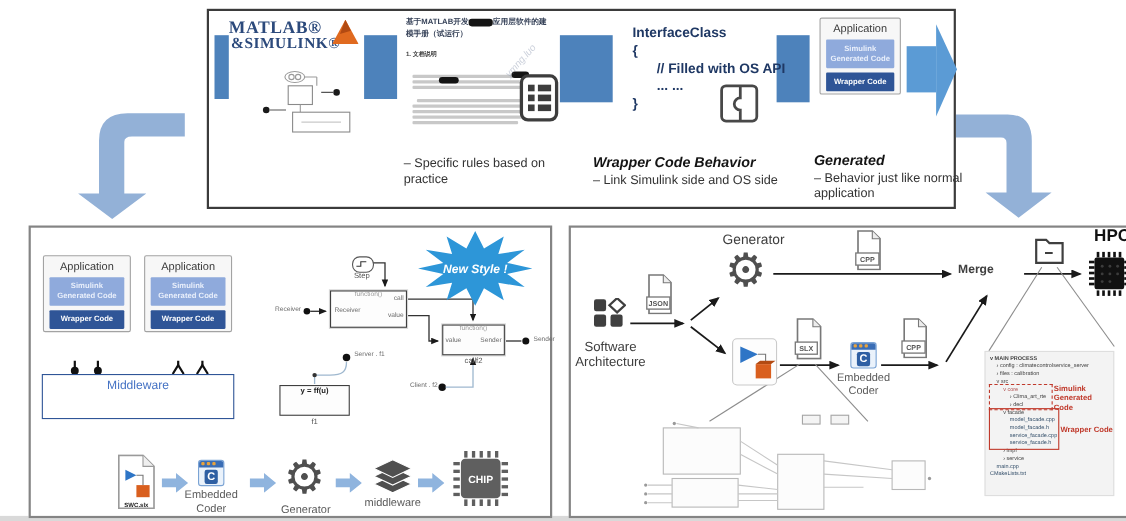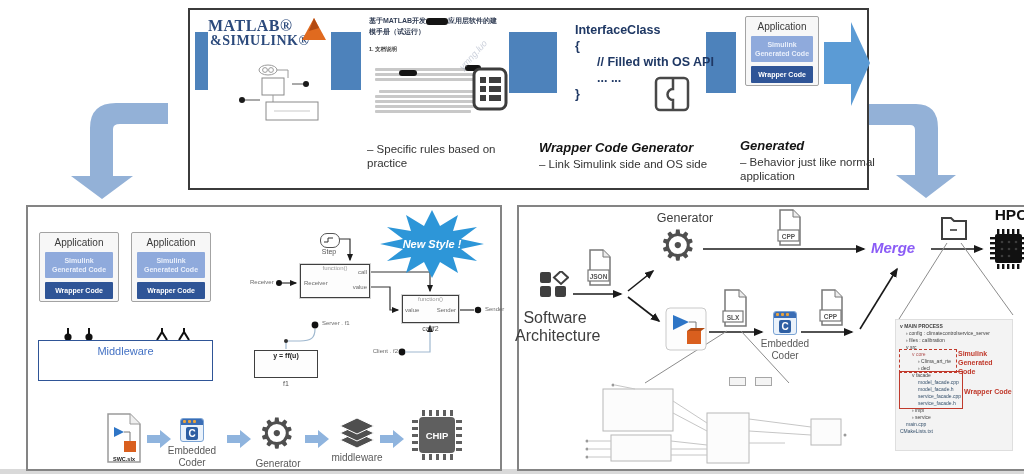--- a/index.html
+++ b/index.html
@@ -43,21 +43,21 @@
   .gear{position:absolute;color:#4f4f4f;font-family:"DejaVu Sans",sans-serif;}
   
   .tool-label{position:absolute;font-size:10px;color:#5a5a5a;text-align:center;line-height:1.15;}
   
   .ec-icon{position:absolute;width:24px;height:24px;background:#eaf2fb;border:1px solid #7aa3d4;border-radius:3px;box-sizing:border-box;}
   .ec-bar{height:6px;background:#3a6db5;border-radius:2px 2px 0 0;display:flex;gap:2px;padding:1px 2px;box-sizing:border-box;}
   .ec-dot{width:3px;height:3px;background:#e8a33d;border-radius:1px;}
   .ec-c{margin:2px 5px;background:#2e5fa3;color:#fff;font-size:10px;font-weight:bold;text-align:center;line-height:13px;border-radius:2px;}
   
   .rp-label{position:absolute;color:#3d3d3d;text-align:center;line-height:1.15;}
-  .merge{position:absolute;font-size:15px;font-weight:bold;font-style:italic;color:#8b5cf6;}
+  .merge{position:absolute;font-size:11px;font-weight:bold;color:#404040;}
   
   .tree{position:absolute;background:#f3f3f3;border:1px solid #dedede;box-sizing:border-box;padding:3px 2px;}
   .tr-row{font-size:5px;line-height:7px;color:#434343;white-space:nowrap;overflow:hidden;}
   .i0{padding-left:2px;}.i1{padding-left:8px;}.i2{padding-left:14px;}.i3{padding-left:20px;}
   .redbox{position:absolute;box-sizing:border-box;}
   .red-ann{position:absolute;color:#c0392b;font-size:7px;font-weight:bold;line-height:1.25;}
   .tinybox{position:absolute;width:17px;height:9px;border:1px solid #a6a6a6;background:#f4f4f4;box-sizing:border-box;}
   svg{display:block;}
 </style>
 </head>
@@ -162,21 +162,21 @@
 
     <svg class="abs" style="left:634px;top:8px" width="46" height="92">
       <rect x="0" y="24" width="27" height="42" fill="#5b9bd5"></rect>
       <polygon points="27,4 46,45 27,88" fill="#5b9bd5"></polygon>
     </svg>
 
     <div class="abs" style="left:177px;top:130px;width:160px">
       <div class="caption-bullet">–  Specific rules based on practice</div>
     </div>
     <div class="abs" style="left:349px;top:130px;width:170px">
-      <div class="caption-title">Wrapper Code Generator</div>
+      <div class="caption-title">Wrapper Code Behavior</div>
       <div class="caption-bullet">–  Link Simulink side and OS side</div>
     </div>
     <div class="abs" style="left:550px;top:128px;width:150px">
       <div class="caption-title">Generated</div>
       <div class="caption-bullet">–  Behavior just like normal application</div>
     </div>
   </div>
 
   <div id="left-panel" class="panel">
 
@@ -357,21 +357,21 @@
 
     <div class="rp-label" style="left:128px;top:4px;width:76px;font-size:12.5px">Generator</div>
     <div class="gear" style="left:140px;top:14px;font-size:42px">⚙</div>
 
     <svg class="abs" style="left:20px;top:64px" width="30" height="28">
       <rect x="1" y="1" width="11" height="11" rx="2" fill="#3f3f3f"></rect>
       <path d="M22,0 L29,6.5 L22,13 L15,6.5 Z" fill="none" stroke="#3f3f3f" stroke-width="2"></path>
       <rect x="1" y="15" width="11" height="11" rx="2" fill="#3f3f3f"></rect>
       <rect x="16" y="15" width="11" height="11" rx="2" fill="#3f3f3f"></rect>
     </svg>
-    <div class="rp-label" style="left:-4px;top:102px;width:80px;font-size:16px">Software Architecture</div>
+    <div class="rp-label" style="left:-4px;top:102px;width:80px;font-size:12px">Software Architecture</div>
 
     <svg class="abs" style="left:68px;top:42px" width="26" height="37">
       <path d="M3,1 h13 l7,7 v28 h-20 z" fill="#fff" stroke="#787878" stroke-width="1.5"></path>
       <path d="M16,1 v7 h7" fill="#ededed" stroke="#787878"></path>
       <rect x="1" y="21" width="21" height="11" fill="#fff" stroke="#787878" stroke-width="1.2"></rect>
       <text x="11.5" y="29.5" text-anchor="middle" font-size="6.5" font-weight="bold" fill="#555" font-family="Liberation Sans, sans-serif">JSON</text>
     </svg>
 
     <svg class="abs" style="left:146px;top:100px" width="42" height="44">
       <rect x="1" y="1" width="40" height="42" rx="4" fill="#fdfdfd" stroke="#c9c9c9"></rect>

